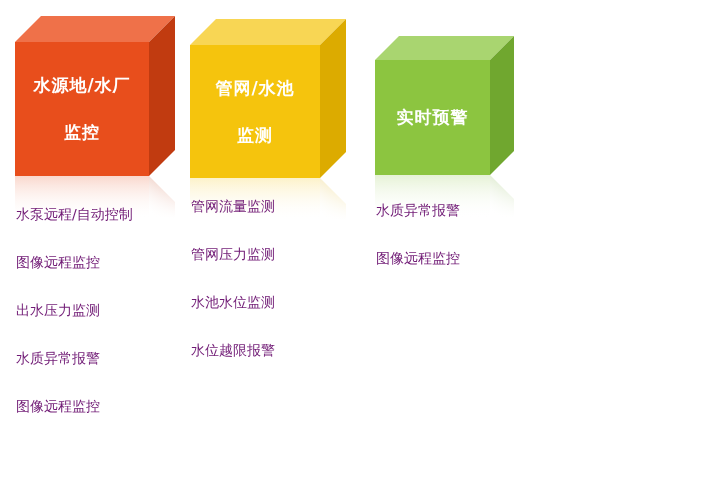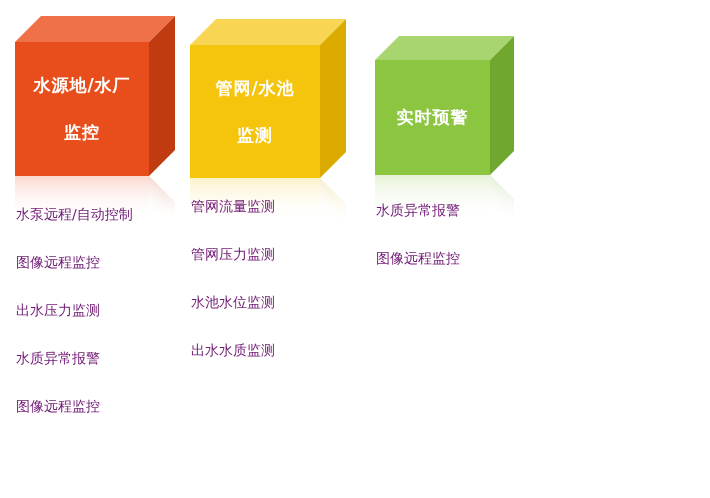--- a/index.html
+++ b/index.html
@@ -148,21 +148,21 @@
     </div>
     <div class="reflection">
       <div class="refl-front"></div>
       <div class="refl-side"></div>
       <div class="refl-fade"></div>
     </div>
     <ul class="items">
       <li>管网流量监测</li>
       <li>管网压力监测</li>
       <li>水池水位监测</li>
-      <li>出水水质监测</li>
+      <li>水位越限报警</li>
     </ul>
   </div>
 
   <div class="column col-2" style="--front: #8cc540; --top: #a9d570; --side: #70a72f;">
     <div class="cube">
       <div class="face top"></div>
       <div class="face side"></div>
       <div class="face front">
         <span>实时预警</span>
       </div>

